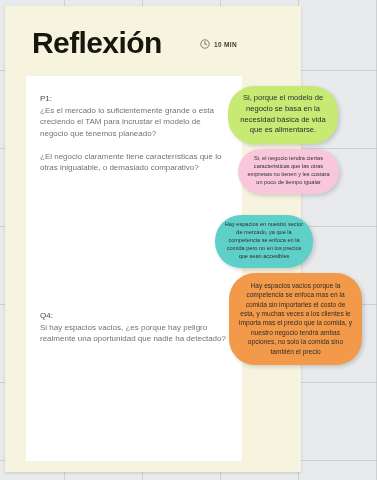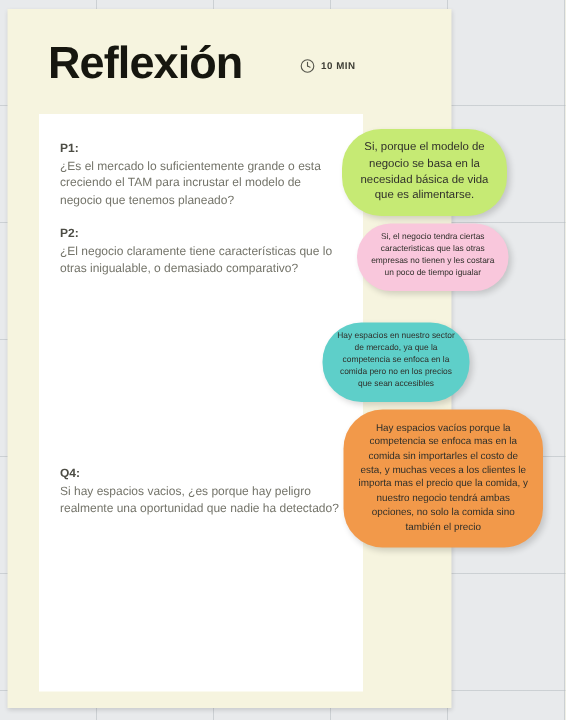--- a/index.html
+++ b/index.html
@@ -83,21 +83,21 @@
     height: 385px;
     background: #ffffff;
   }
   .q-block {
     position: absolute;
     left: 14px;
     width: 190px;
   }
   .q-label {
     font-size: 8px;
-    font-weight: bold;
+    font-weight: normal;
     color: #4c4c44;
     margin: 0 0 1px 0;
     line-height: 1.25;
   }
   .q-text {
     font-size: 8px;
     color: #74746a;
     line-height: 1.42;
     margin: 0;
   }
@@ -169,21 +169,20 @@
     </div>
 
     <div class="question-card">
 
       <div class="q-block" style="top:18px;">
         <div class="q-label">P1:</div>
         <div class="q-text">¿Es el mercado lo suficientemente grande o esta creciendo el TAM para incrustar el modelo de negocio que tenemos planeado?</div>
       </div>
 
       <div class="q-block" style="top:75px;">
-        <div class="q-label">P2:</div>
         <div class="q-text">¿El negocio claramente tiene características que lo otras inigualable, o demasiado comparativo?</div>
       </div>
 
 
       <div class="q-block" style="top:200px;margin-top:35px;">
         <div class="q-label">Q4:</div>
         <div class="q-text">Si hay espacios vacios, ¿es porque hay peligro realmente una oportunidad que nadie ha detectado?</div>
       </div>
 
     </div>

